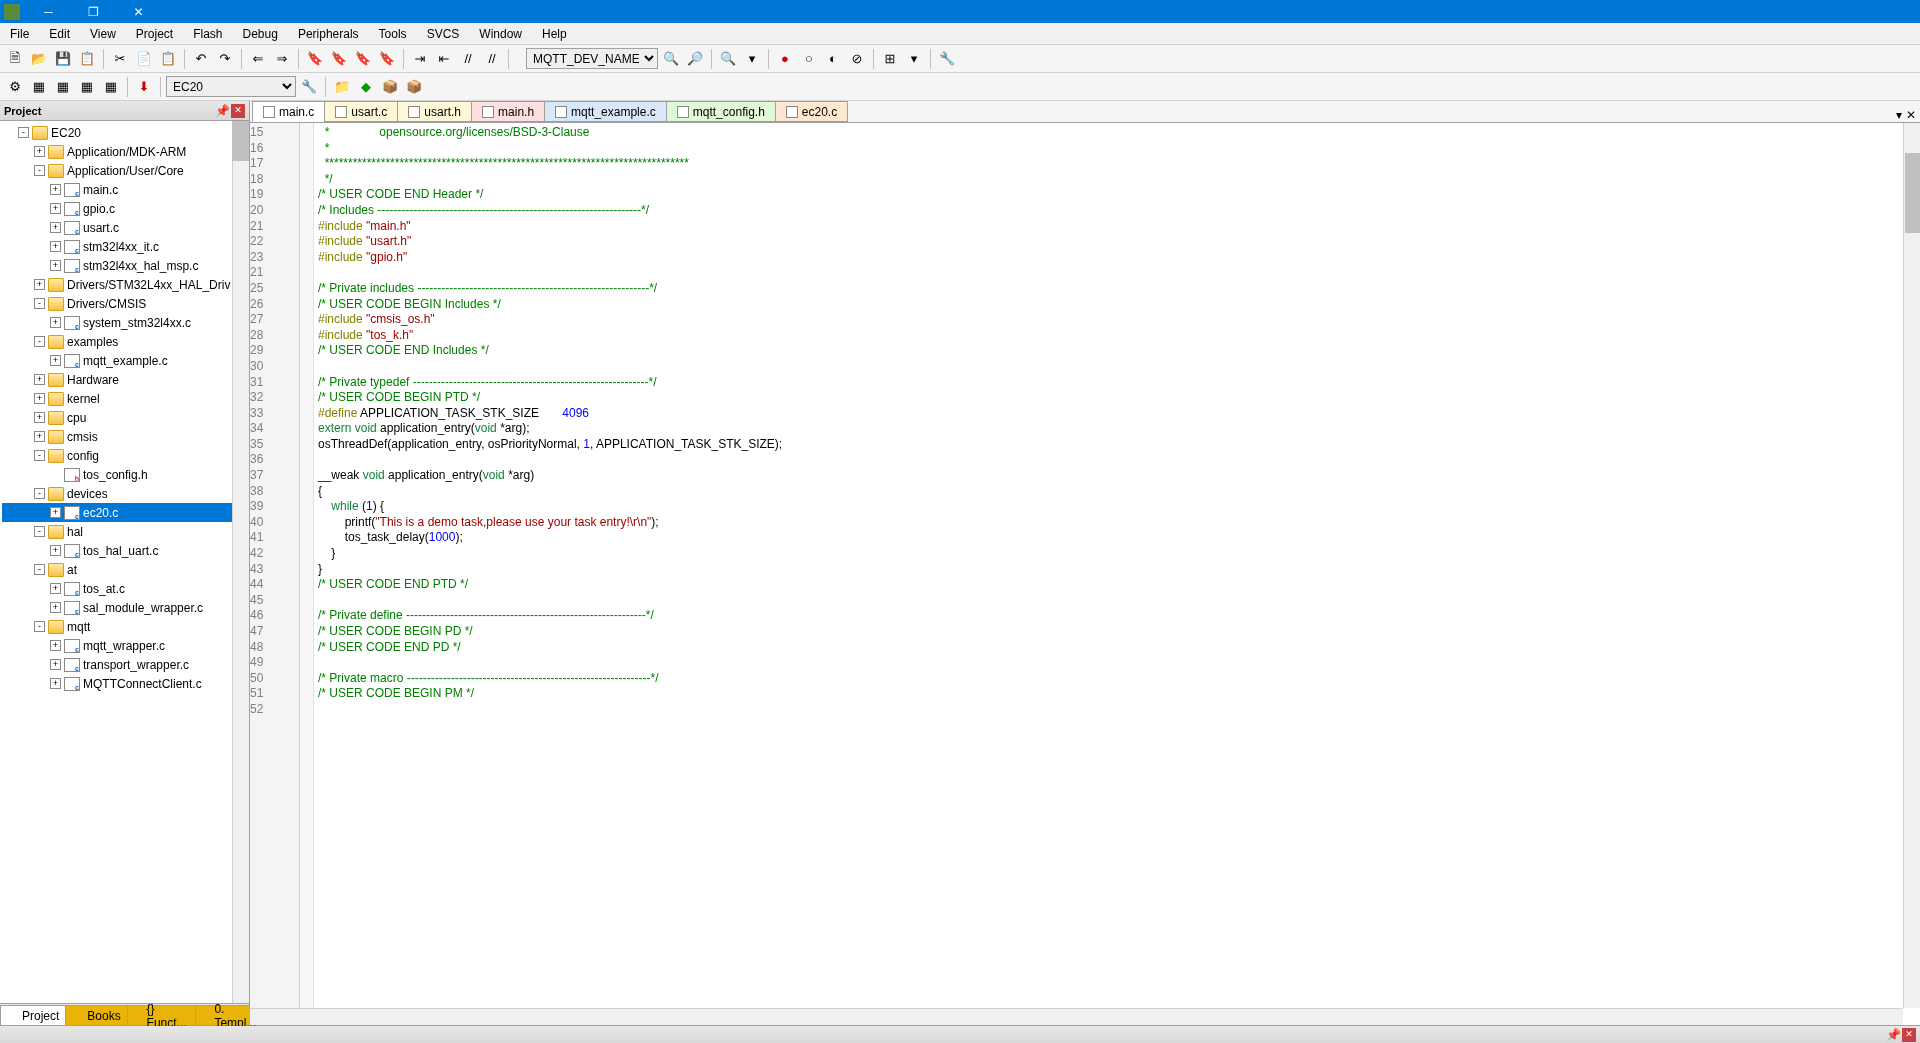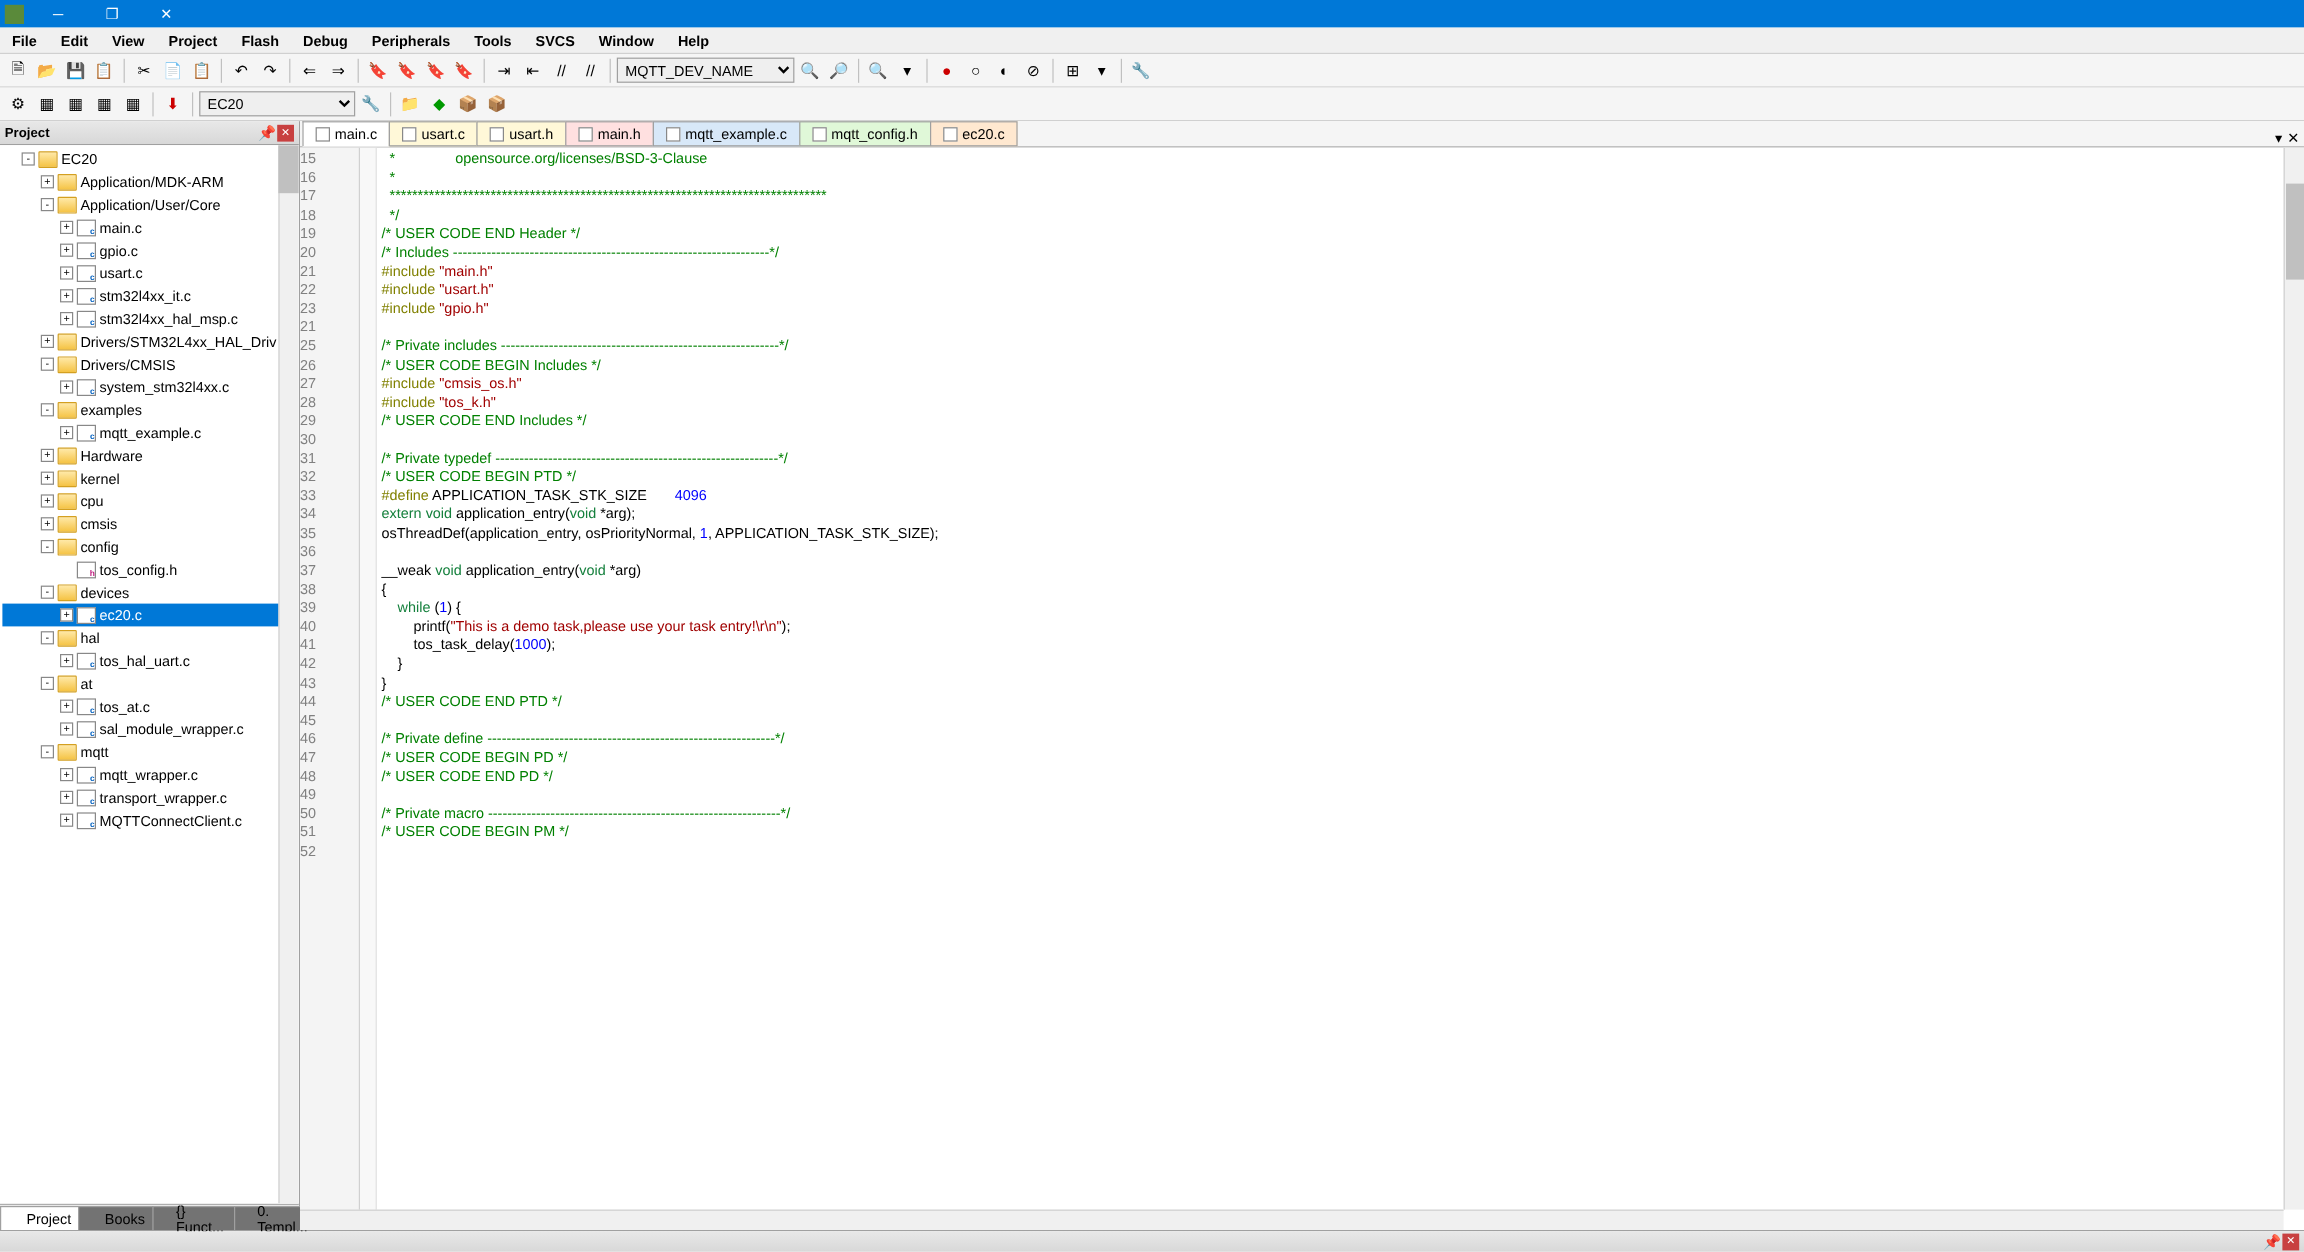--- a/index.html
+++ b/index.html
@@ -7,28 +7,28 @@
 
 
 .titlebar { background: #0078d7; color: #fff; height: 23px; display: flex; align-items: center; padding: 0 4px; }
 .titlebar-icon { width: 16px; height: 16px; background: #5a8a3a; margin-right: 6px; }
 .titlebar-text { flex: 1; font-size: 12px; }
 .win-controls { display: flex; }
 .win-btn { width: 45px; height: 23px; display: flex; align-items: center; justify-content: center; color: #fff; cursor: pointer; }
 
 
 .menubar { background: #f0f0f0; height: 22px; display: flex; align-items: center; border-bottom: 1px solid #d0d0d0; }
-.menu-item { padding: 3px 10px; cursor: pointer; font-weight: bold; }
+.menu-item { padding: 3px 10px; cursor: pointer; }
 
 
 .toolbar-row { background: #f5f5f5; height: 28px; display: flex; align-items: center; border-bottom: 1px solid #d0d0d0; padding: 0 4px; gap: 2px; }
 .tb-btn { width: 22px; height: 22px; display: flex; align-items: center; justify-content: center; cursor: pointer; border: 1px solid transparent; }
 .tb-sep { width: 1px; height: 20px; background: #c0c0c0; margin: 0 3px; }
 .tb-combo { height: 21px; border: 1px solid #a0a0a0; font-size: 12px; padding: 0 2px; }
-.tb-combo-wide { width: 148px; }
+.tb-combo-wide { width: 132px; margin-left: 12px; }
 .tb-combo-med { width: 130px; }
 
 
 .main-area { display: flex; height: calc(100% - 23px - 22px - 28px - 28px - 18px); }
 
 
 .project-panel { width: 250px; display: flex; flex-direction: column; border-right: 1px solid #a0a0a0; }
 .panel-header { background: linear-gradient(#e8e8e8, #d8d8d8); height: 20px; display: flex; align-items: center; padding: 0 4px; border-bottom: 1px solid #a0a0a0; }
 .panel-title { flex: 1; font-weight: bold; font-size: 11px; }
 .panel-pin { width: 14px; height: 14px; cursor: pointer; }
@@ -41,21 +41,21 @@
 .tree-node.selected { background: #0078d7; color: #fff; }
 .tree-indent { display: inline-block; }
 .tree-toggle { width: 11px; height: 11px; border: 1px solid #888; text-align: center; line-height: 8px; font-size: 9px; margin-right: 3px; background: #fff; color: #000; }
 .tree-icon { width: 16px; height: 14px; margin-right: 3px; display: inline-block; }
 .folder-icon { background: linear-gradient(#ffe9a8, #f5c344); border: 1px solid #d4a020; border-radius: 1px; }
 .file-icon { background: #fff; border: 1px solid #888; position: relative; }
 .file-icon::after { content: 'c'; position: absolute; bottom: -1px; right: 0; font-size: 7px; color: #0060c0; font-weight: bold; }
 .file-icon-h::after { content: 'h'; color: #c02080; }
 
 .panel-tabs { background: #e8e8e8; height: 22px; display: flex; align-items: flex-end; border-top: 1px solid #a0a0a0; }
-.ptab { height: 20px; padding: 2px 6px; background: #737373; border: 1px solid #a0a0a0; border-bottom: none; margin-right: -1px; font-size: 11px; display: flex; align-items: center; gap: 3px; cursor: pointer; }
+.ptab { height: 20px; padding: 2px 6px; background: #eab308; border: 1px solid #a0a0a0; border-bottom: none; margin-right: -1px; font-size: 11px; display: flex; align-items: center; gap: 3px; cursor: pointer; }
 .ptab.active { background: #fff; }
 .ptab-icon { width: 12px; height: 12px; display: inline-block; }
 
 
 .editor-area { flex: 1; display: flex; flex-direction: column; }
 .editor-tabs { background: #f5f5f5; height: 22px; display: flex; align-items: flex-end; border-bottom: 1px solid #a0a0a0; padding-left: 2px; }
 .etab { height: 21px; padding: 2px 10px; border: 1px solid #a0a0a0; margin-right: -1px; font-size: 11px; display: flex; align-items: center; gap: 4px; cursor: pointer; }
 .etab.active { background: #fff; border-bottom: 1px solid #fff; }
 .etab-yellow { background: #fff8d8; }
 .etab-pink { background: #ffe0e0; }

